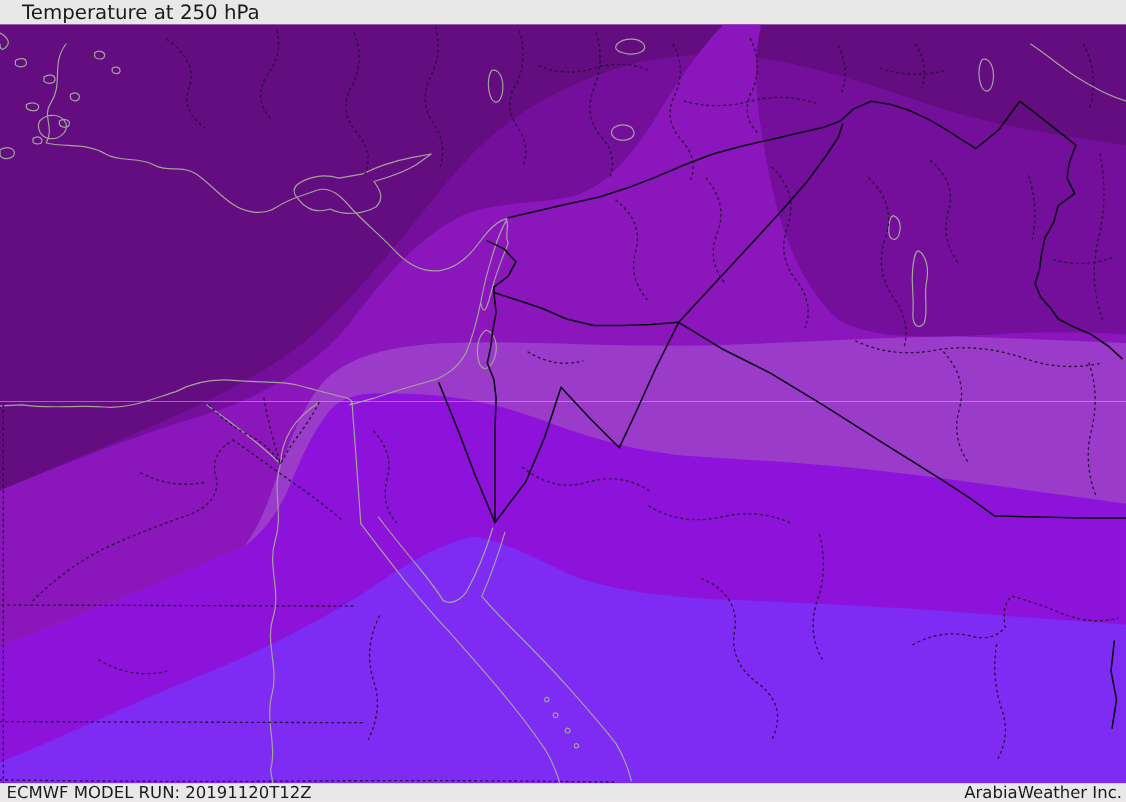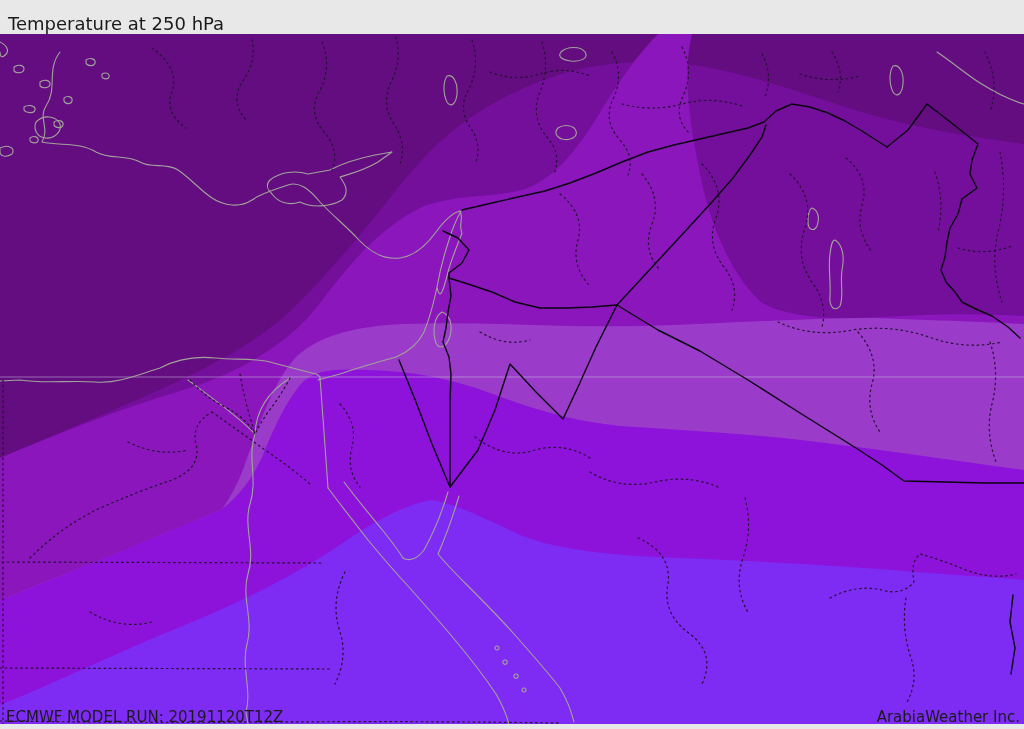--- a/index.html
+++ b/index.html
@@ -6,22 +6,22 @@
   body{
     width:1024px;height:729px;overflow:hidden;background:#ffffff;
     font-family:"DejaVu Sans","Liberation Sans",sans-serif;
   }
   .screen{width:1024px;height:729px;display:flex;flex-direction:column;}
   .bar{
     background:#e9e8e8;color:#1a1a1a;
     display:flex;justify-content:space-between;align-items:flex-end;
     box-sizing:border-box;flex:0 0 auto;white-space:nowrap;
   }
-  .bar.top{height:34px;font-size:18px;line-height:21px;padding:0 6px 0 8px;overflow:visible;z-index:2;}
-  .bar.bottom{height:17px;font-size:15px;line-height:17px;padding:0 4px 15px 6px;z-index:2;}
+  .bar.top{height:22px;font-size:18px;line-height:21px;padding:0 6px 0 20px;overflow:visible;z-index:2;}
+  .bar.bottom{height:17px;font-size:15px;line-height:17px;padding:0 4px 0 6px;z-index:2;}
   .map-area{flex:0 0 auto;height:690px;position:relative;z-index:1;}
   .map-area svg{display:block;}
 </style>
 </head>
 <body>
 
 <div class="screen">
 
   <div class="bar top">
     <span>Temperature at 250 hPa</span>

